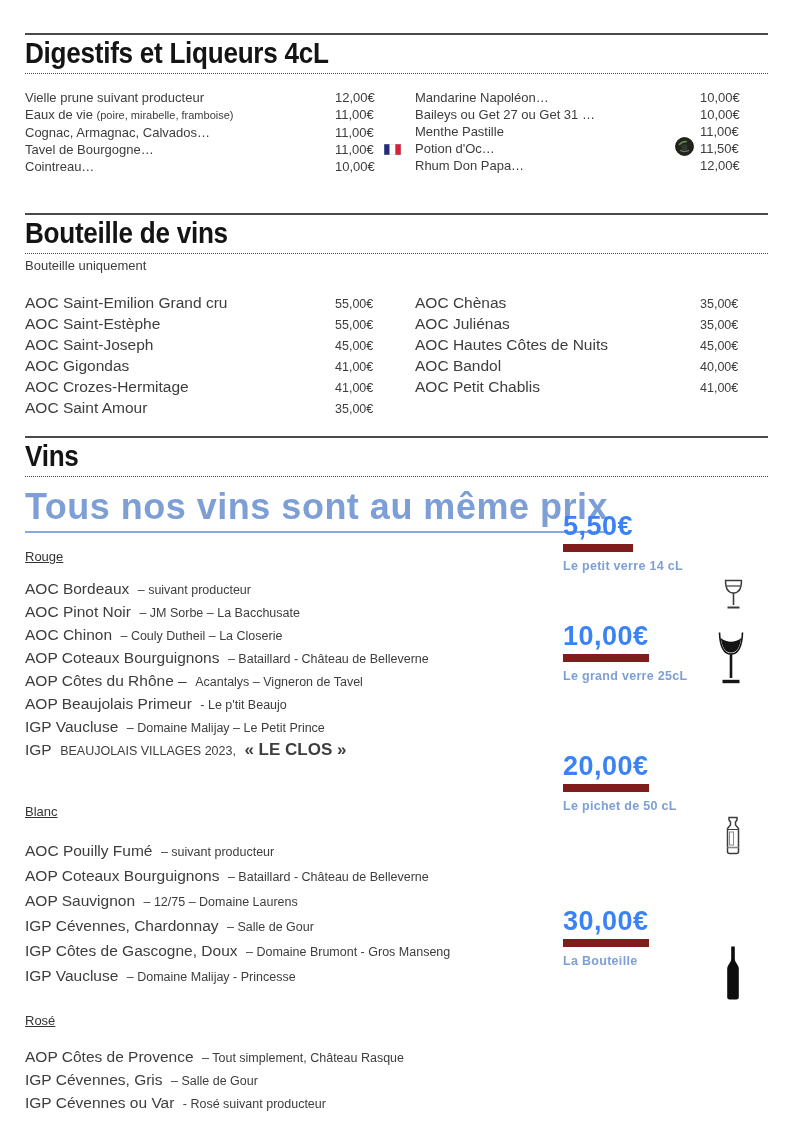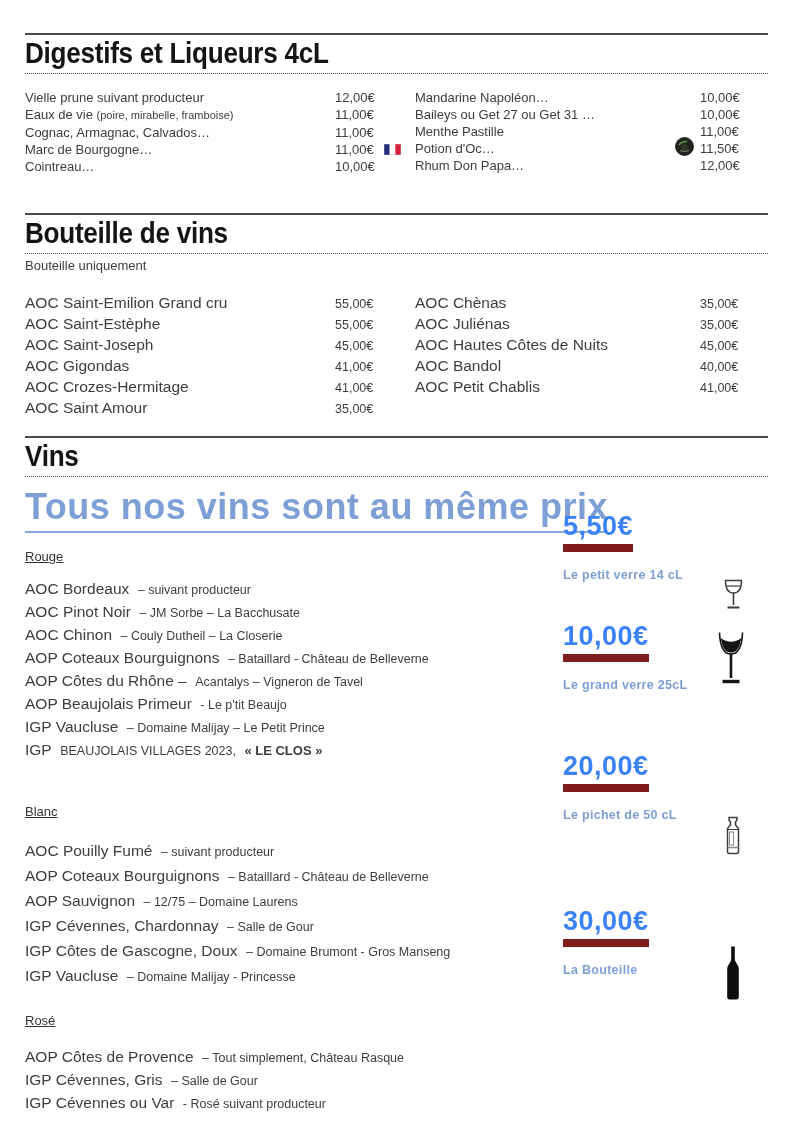--- a/index.html
+++ b/index.html
@@ -46,29 +46,29 @@
     border-bottom:2.5px solid #8aa8dc;
     padding-bottom:3px;
     white-space:nowrap;
   }
   .group-label { font-size:13px; margin-top:16px; text-decoration:underline; color:#333; }
   .wine-list { margin-top:14px; width:545px; }
   .wine-row { line-height:22px; white-space:nowrap; }
   .wine-list.tight .wine-row { line-height:24px; }
   .wine-name { font-size:15.5px; }
   .wine-note { font-size:12.5px; margin-left:4px; }
-  .wine-bold { font-size:13px; font-weight:700; margin-left:4px; }
+  .wine-bold { font-size:17px; font-weight:700; margin-left:4px; }
 
   .price-block { position:absolute; left:538px; }
   .price-amount {
     display:inline-block;
     font-size:27px; font-weight:700; color:#3b82f6; letter-spacing:0.5px;
     border-bottom:8px solid #7f1d1d; padding-bottom:2px;
   }
-  .price-label { font-size:12.5px; font-weight:700; color:#7d9fd6; margin-top:16px; letter-spacing:0.3px; }
+  .price-label { font-size:12.5px; font-weight:700; color:#7d9fd6; margin-top:7px; letter-spacing:0.3px; }
   .icon-abs { position:absolute; }
 
   
   .footer {
     margin-top:30px; text-align:center;
     font-family:"Liberation Serif","DejaVu Serif",serif;
     font-style:italic; font-size:13.5px; line-height:1.45; color:#2c2c2c;
   }
 </style>
 </head>
@@ -92,21 +92,21 @@
           <span class="dig-name"><span>Eaux de vie </span><span class="dig-note">(poire, mirabelle, framboise)</span></span>
           <span class="dig-price">11,00€</span>
         </div>
 
         <div class="dig-row">
           <span class="dig-name"><span>Cognac, Armagnac, Calvados…</span></span>
           <span class="dig-price">11,00€</span>
         </div>
 
         <div class="dig-row">
-          <span class="dig-name"><span>Marc de Bourgogne…</span></span>
+          <span class="dig-name"><span>Tavel de Bourgogne…</span></span>
           <span class="dig-price">11,00€</span>
         </div>
 
         <div class="dig-row">
           <span class="dig-name"><span>Cointreau…</span></span>
           <span class="dig-price">10,00€</span>
         </div>
       </div>
     <div class="dig-col">
 

